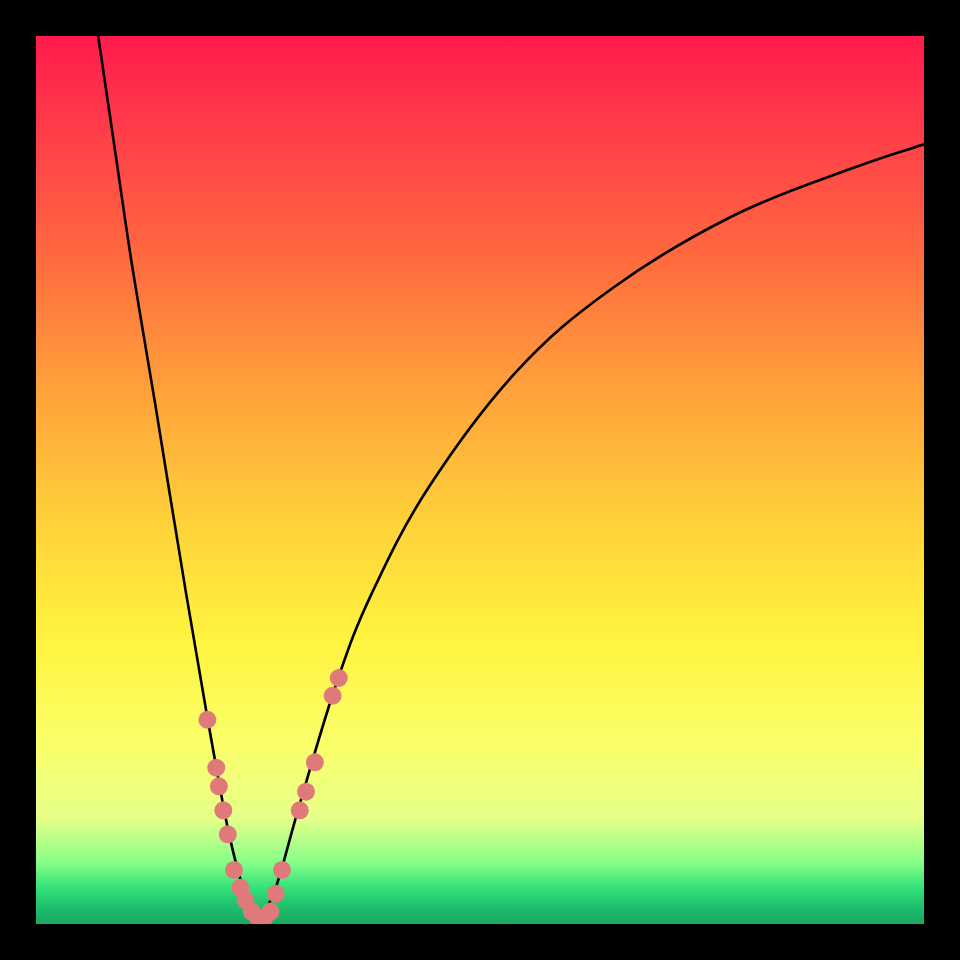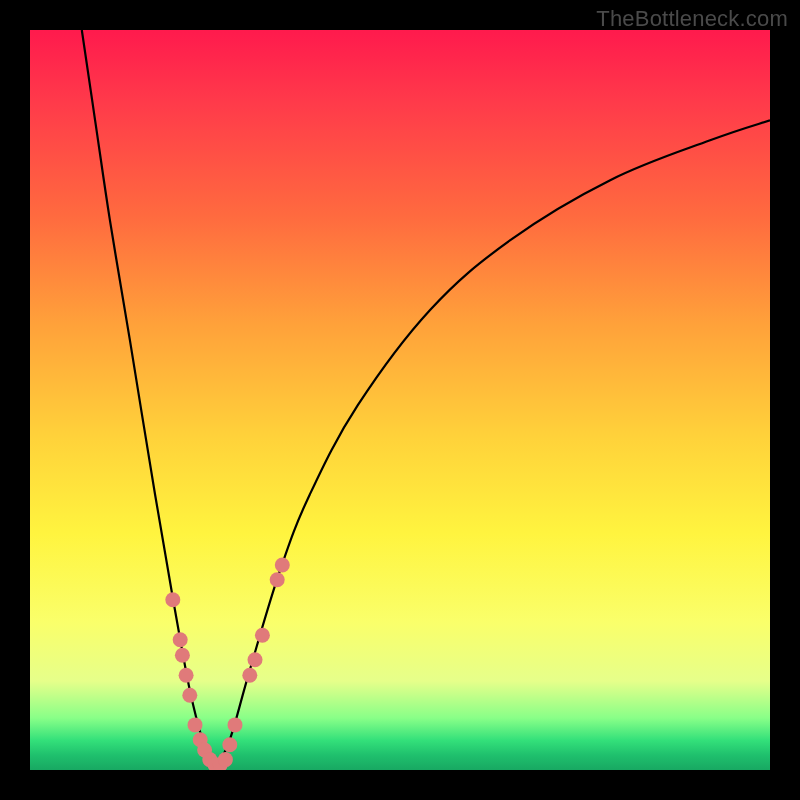--- a/index.html
+++ b/index.html
@@ -93,14 +93,13 @@
           <circle class="dot" cx="199.8" cy="714.8" r="7.5"></circle>
           <circle class="dot" cx="205.0" cy="694.9" r="7.5"></circle>
           <circle class="dot" cx="219.8" cy="645.3" r="7.5"></circle>
           <circle class="dot" cx="225.0" cy="629.7" r="7.5"></circle>
           <circle class="dot" cx="232.4" cy="605.3" r="7.5"></circle>
           <circle class="dot" cx="247.2" cy="549.8" r="7.5"></circle>
           <circle class="dot" cx="252.3" cy="535.0" r="7.5"></circle>
         </g>
     </svg>
   </div>
-  <div class="watermark">TheBottleneck.com</div>
 </div>
 
 </body></html>

